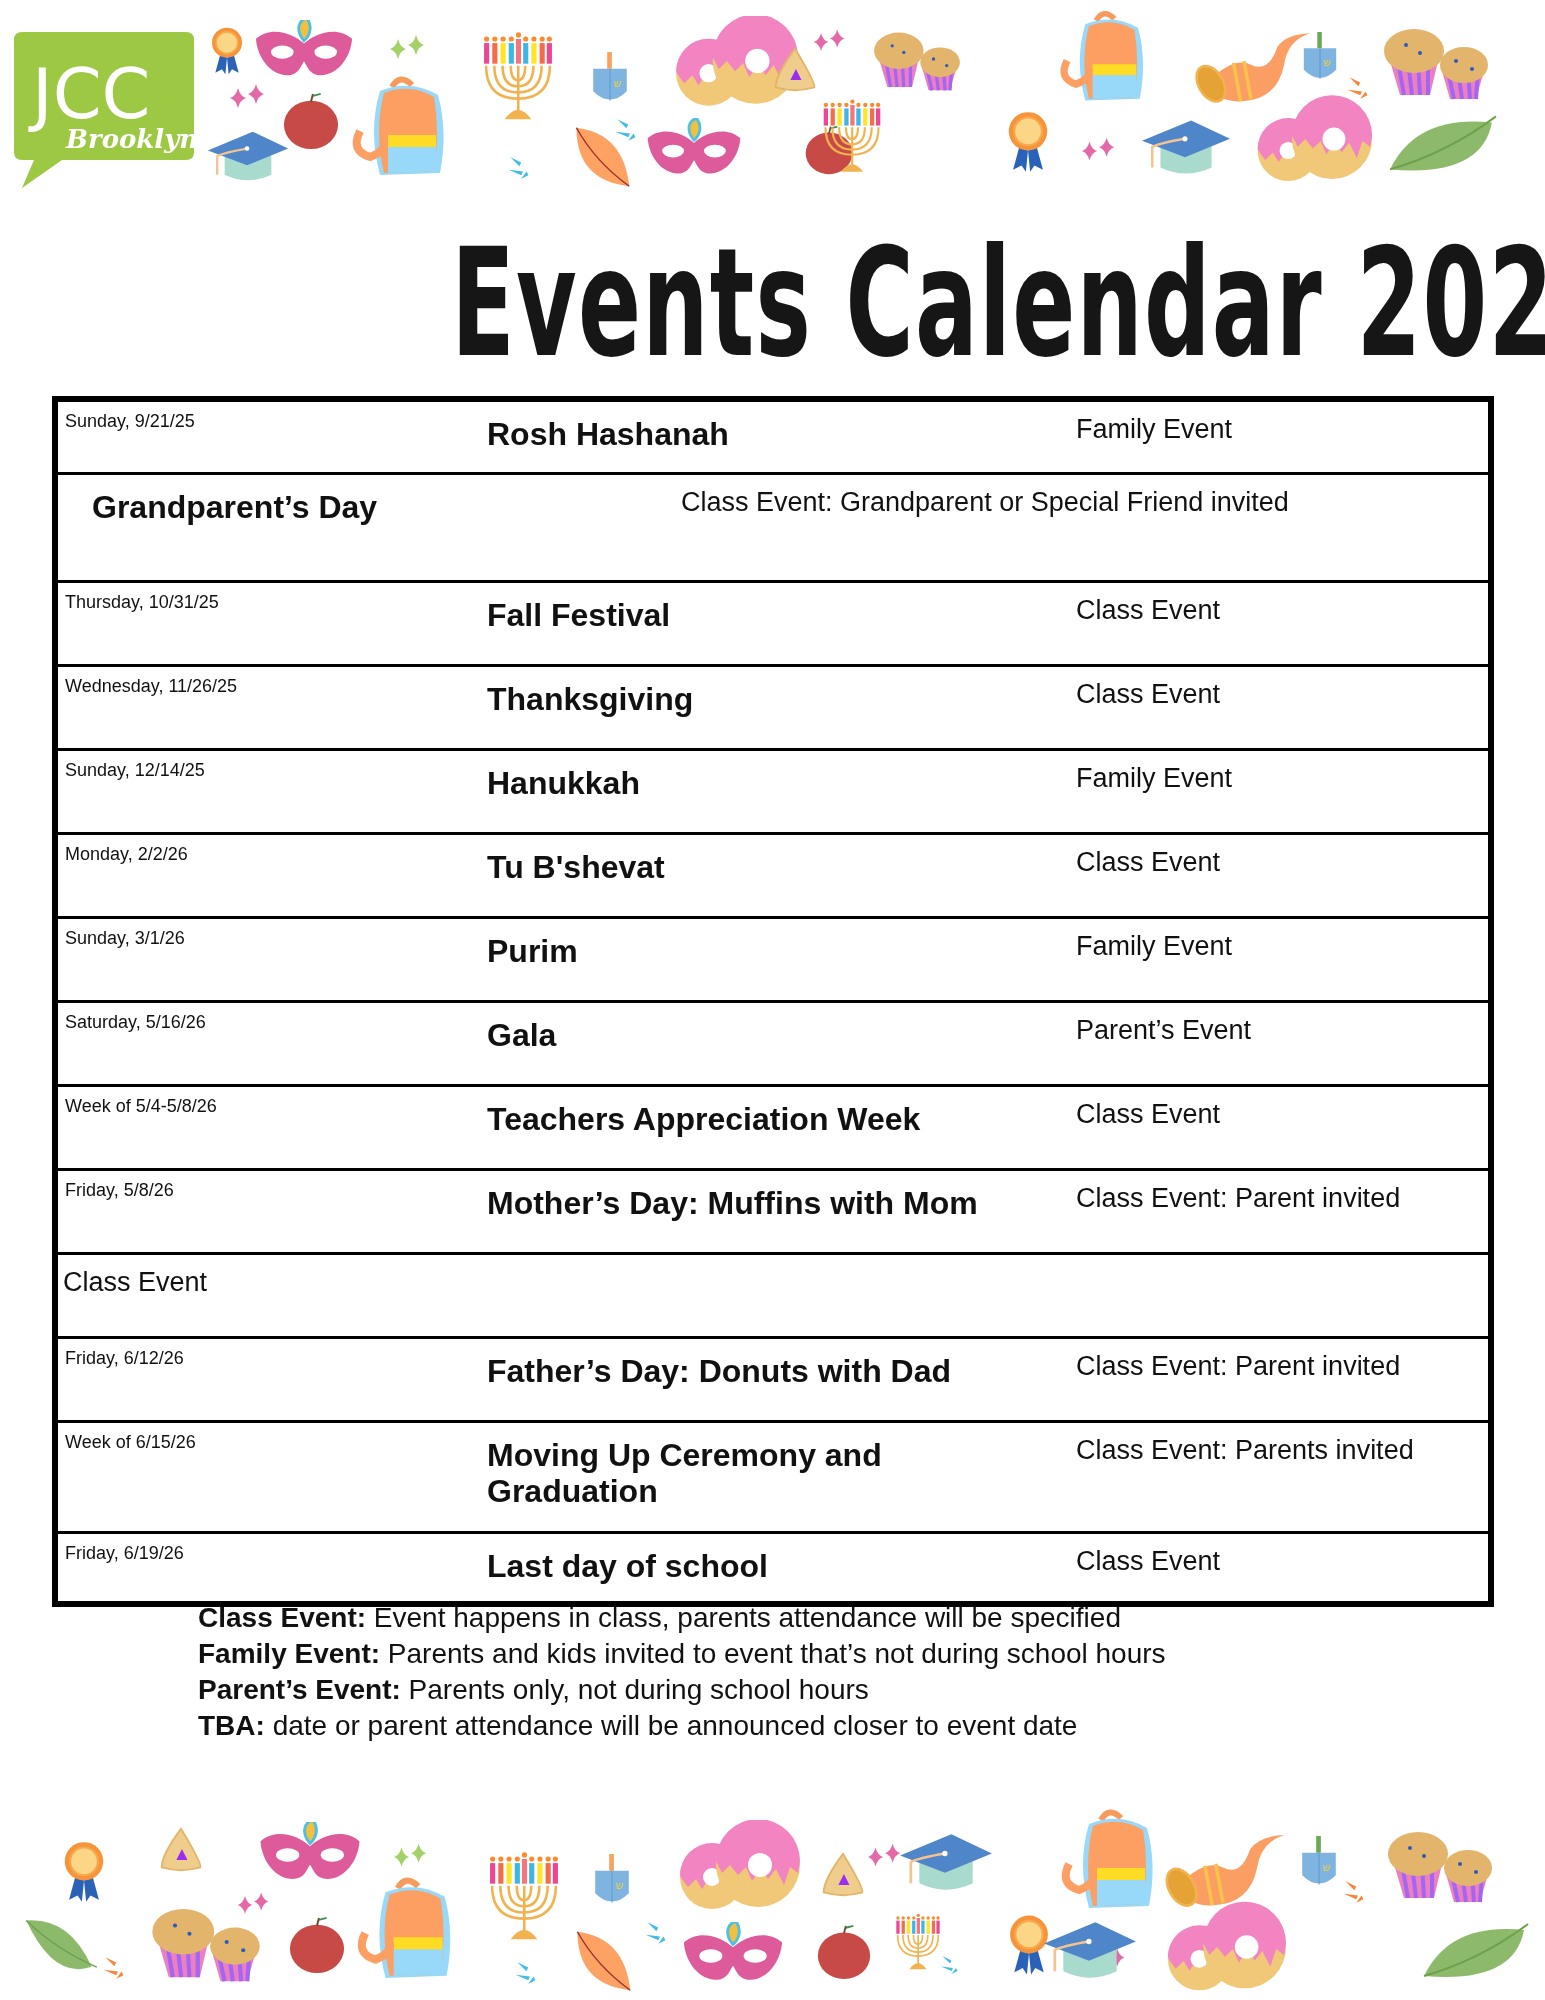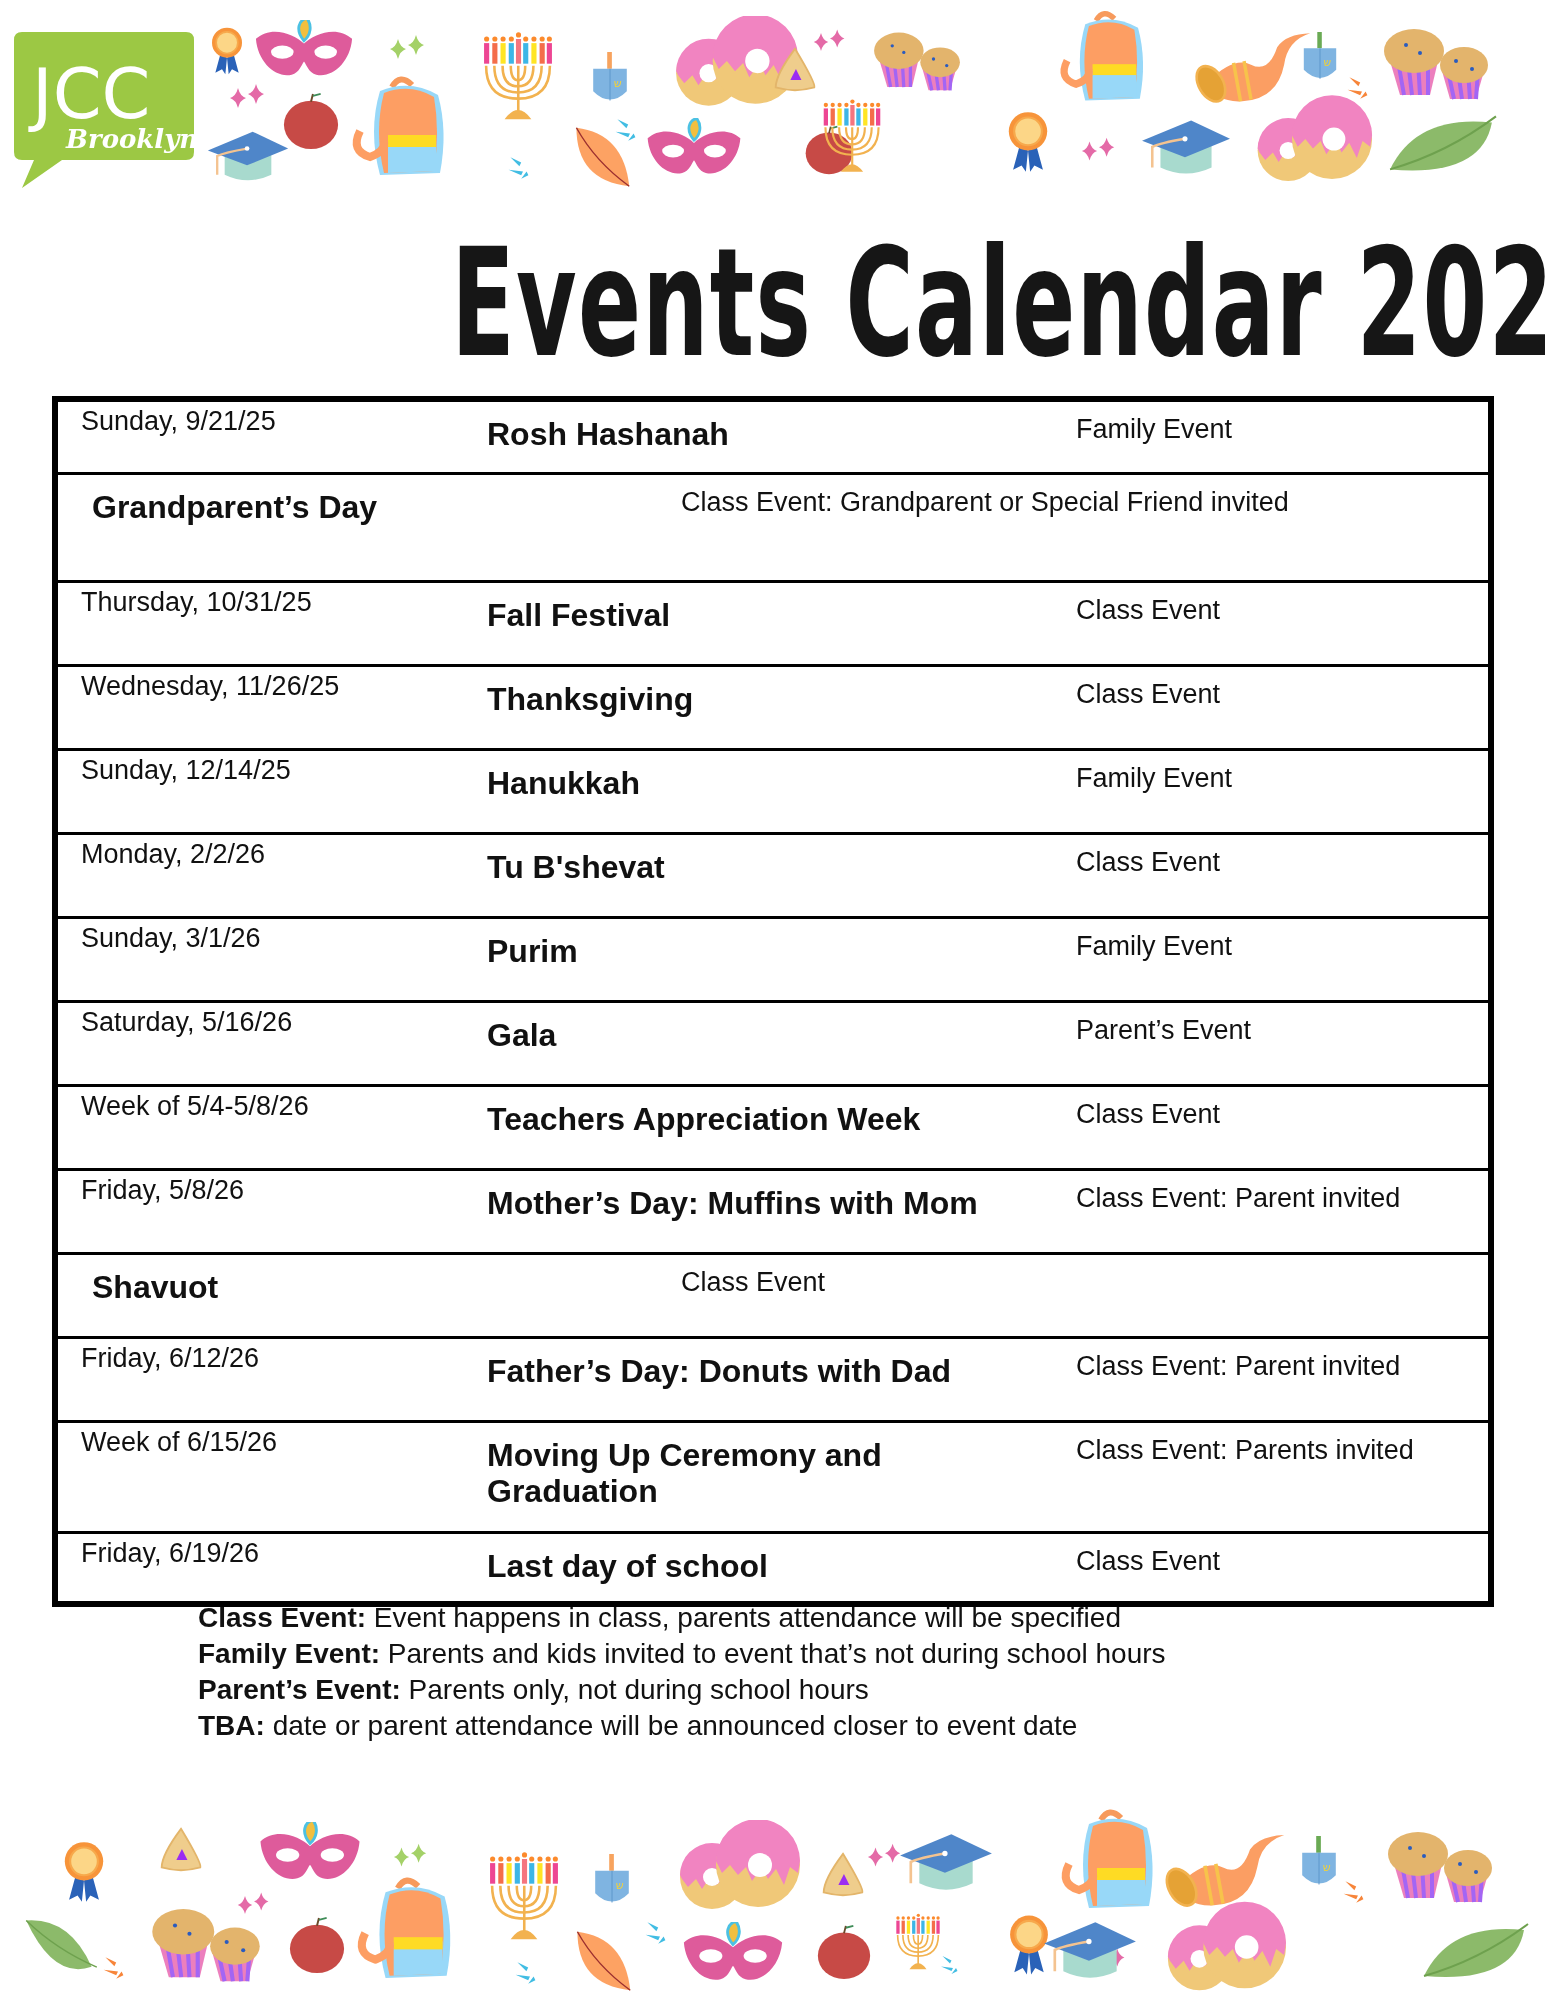--- a/index.html
+++ b/index.html
@@ -7,21 +7,21 @@
   .deco { position: absolute; display: block; }
   .logo { position: absolute; left: 14px; top: 32px; width: 180px; height: 156px; }
   .title-wrap { position: absolute; left: 0; top: 228px; width: 1545px; height: 150px; text-align: center; }
   .title { display: inline-block; font-family: "DejaVu Sans", sans-serif; font-weight: bold; font-size: 150px; line-height: 150px; color: #161616; letter-spacing: 2px; transform: scaleX(0.62); transform-origin: center; white-space: nowrap; }
   .events-table { position: absolute; left: 52px; top: 396px; width: 1442px; border: 6px solid #000; box-sizing: border-box; }
   .row { position: relative; display: flex; border-top: 3px solid #000; box-sizing: border-box; height: 84px; }
   .row:first-child { border-top: none; height: 70px; }
   .row.tall { height: 108px; }
   .row.tall2 { height: 111px; }
   .row:last-child { height: 70px; }
-  .cell-date { width: 395px; padding: 4px 0 0 23px; font-size: 27px; line-height: 30px; box-sizing: border-box; }
+  .cell-date { width: 395px; padding: 4px 0 0 7px; font-size: 18px; line-height: 30px; box-sizing: border-box; }
   .cell-name { width: 590px; padding: 14px 0 12px 6px; font-size: 32px; line-height: 36px; font-weight: bold; box-sizing: border-box; margin-left: 28px; }
   .cell-type { flex: 1; padding: 6px 0 0 5px; font-size: 27px; line-height: 42px; box-sizing: border-box; }
   .legend { position: absolute; left: 198px; top: 1600px; font-size: 28px; line-height: 36px; }
   .legend-line { white-space: nowrap; }
   .legend-key { font-weight: bold; }
 </style>
 </head>
 <body>
 
 <svg width="0" height="0" style="position:absolute">
@@ -291,21 +291,20 @@
     <div class="cell-date">Week of 5/4-5/8/26</div>
     <div class="cell-name">Teachers Appreciation Week</div>
     <div class="cell-type">Class Event</div>
   </div>
   <div class="row">
     <div class="cell-date">Friday, 5/8/26</div>
     <div class="cell-name">Mother’s Day: Muffins with Mom</div>
     <div class="cell-type">Class Event: Parent invited</div>
   </div>
   <div class="row">
-    <div class="cell-name">Shavuot</div>
     <div class="cell-type">Class Event</div>
   </div>
   <div class="row">
     <div class="cell-date">Friday, 6/12/26</div>
     <div class="cell-name">Father’s Day: Donuts with Dad</div>
     <div class="cell-type">Class Event: Parent invited</div>
   </div>
   <div class="row tall2">
     <div class="cell-date">Week of 6/15/26</div>
     <div class="cell-name" style="padding-right:120px">Moving Up Ceremony and Graduation</div>

